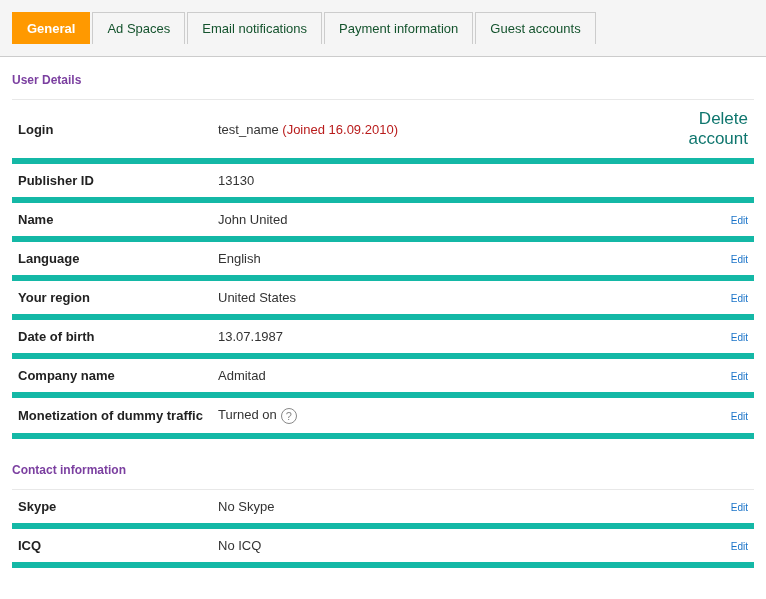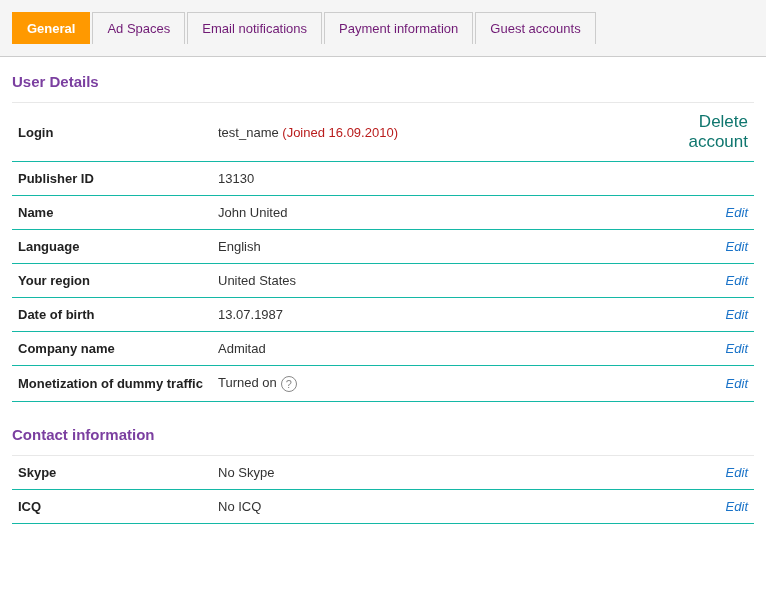--- a/index.html
+++ b/index.html
@@ -17,51 +17,51 @@
       background: #f5f5f5;
       padding: 12px;
     }
     .tab {
       padding: 8px 14px;
       cursor: pointer;
       border: 1px solid #ccc;
       border-bottom: none;
       margin-right: 2px;
       background: #f5f5f5;
-      color: #701a75;
+      color: #14532d;
       font-size: 13px;
       white-space: nowrap;
     }
     .tab.active {
       background: #f90;
       color: #fff;
       border-color: #f90;
       font-weight: bold;
     }
 
     
     .content {
       padding: 16px 12px;
     }
 
     .section-title {
       color: #7b3fa0;
-      font-size: 15px;
+      font-size: 12px;
       font-weight: bold;
       margin-bottom: 12px;
     }
 
     
     .info-table {
       width: 100%;
       border-collapse: collapse;
       margin-bottom: 24px;
     }
     .info-table tr {
-      border-bottom: 1px solid #14b8a6;
+      border-bottom: 6px solid #14b8a6;
     }
     .info-table tr:first-child {
       border-top: 1px solid #e8e8e8;
     }
     .info-table td {
       padding: 9px 6px;
       vertical-align: middle;
     }
     .col-label {
       width: 200px;
@@ -74,22 +74,21 @@
       font-size: 13px;
     }
     .col-action {
       width: 80px;
       text-align: right;
     }
     .edit-link {
       color: #1a73c8;
       text-decoration: none;
       cursor: pointer;
-      font-size: 13px;
-      font-style: italic;
+      font-size: 10px;
     }
     .delete-link {
       color: #0f766e;
       text-decoration: none;
       cursor: pointer;
       font-size: 17px;
     }
     .muted {
       color: #b91c1c;
     }

